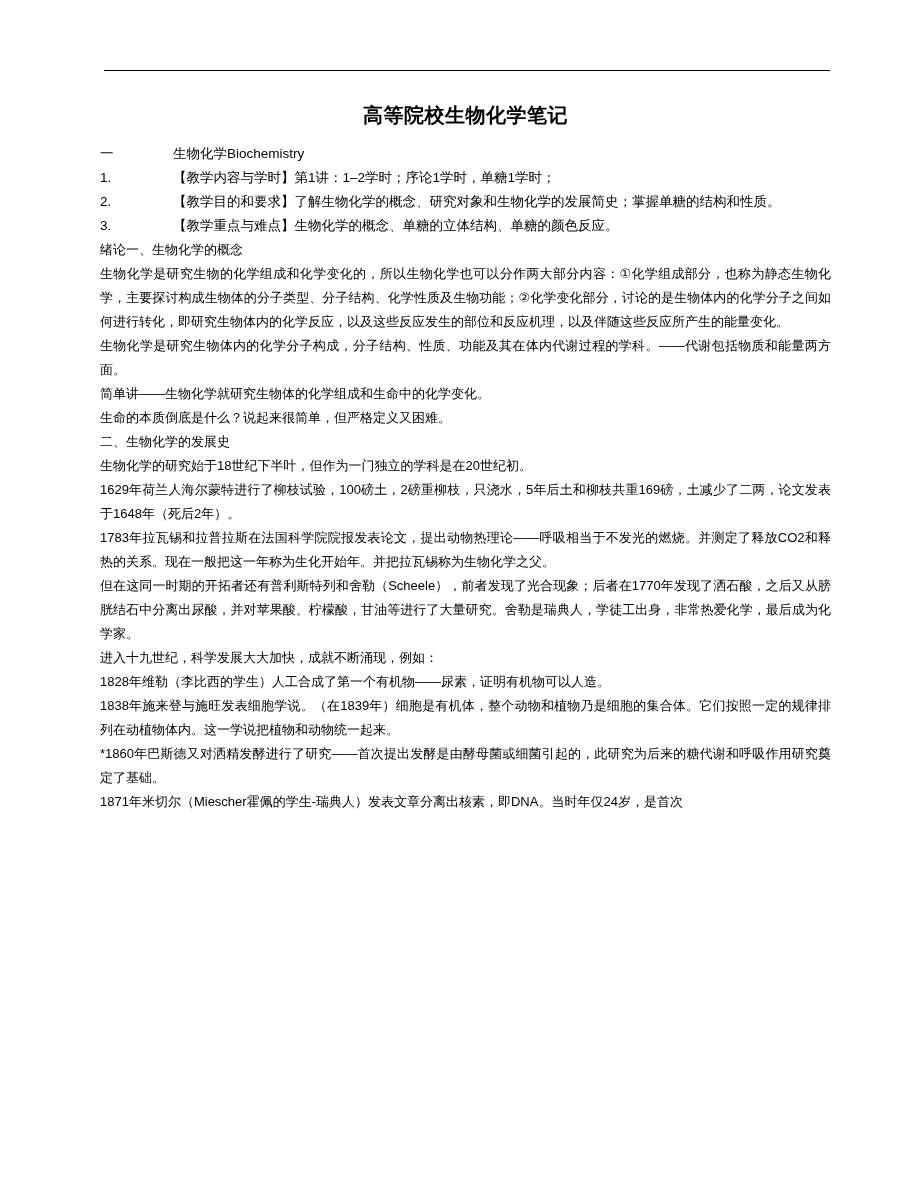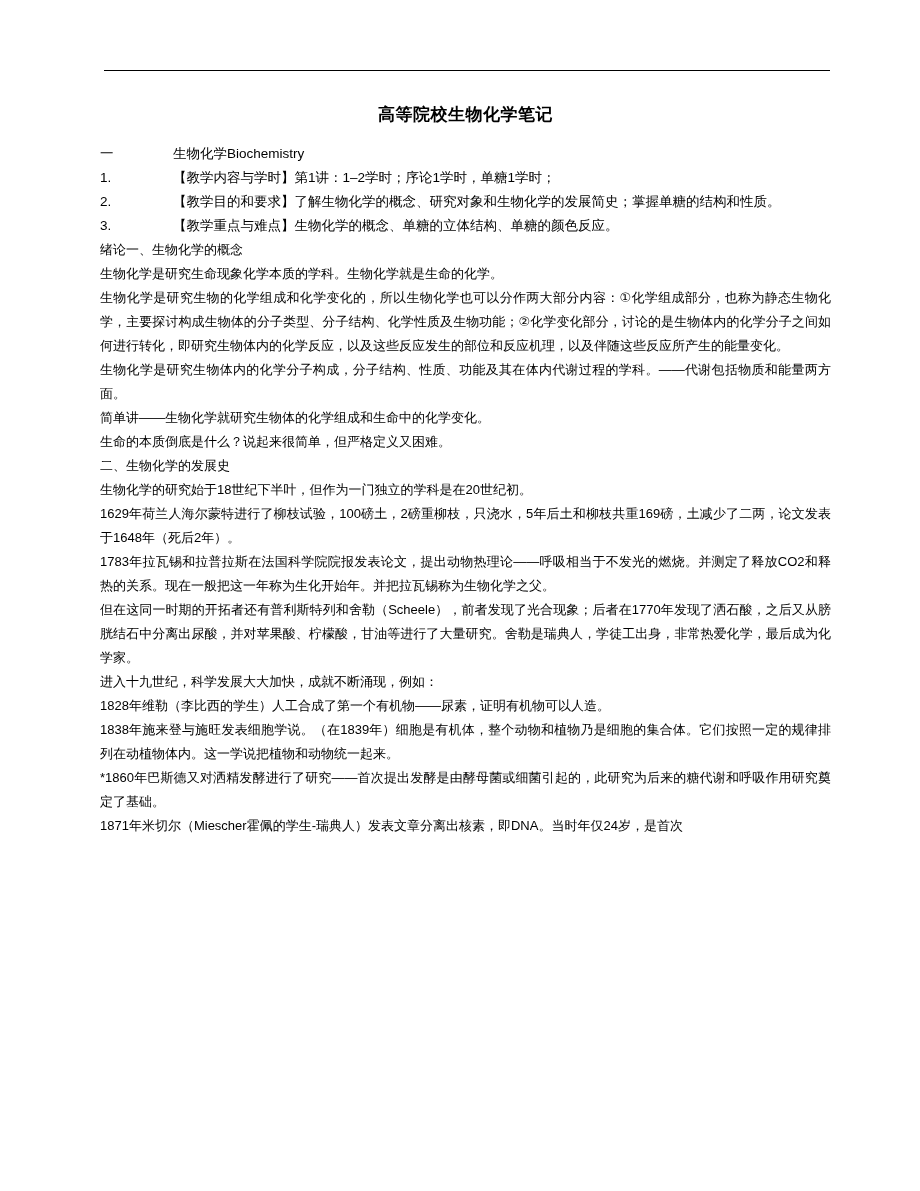--- a/index.html
+++ b/index.html
@@ -33,21 +33,21 @@
   }
 
   .content {
     position: absolute;
     left: 100px;
     top: 100px;
     width: 731px;
   }
 
   .doc-title {
-    font-size: 17px;
+    font-size: 20px;
     line-height: 30px;
     font-weight: 700;
     text-align: center;
     margin: 0 0 12px 0;
     letter-spacing: 0.5px;
   }
 
   
   .outline {
     margin: 0 0 0 0;
@@ -110,21 +110,20 @@
         <span class="outline-text">【教学目的和要求】了解生物化学的概念、研究对象和生物化学的发展简史；掌握单糖的结构和性质。</span>
       </li>
       <li class="outline-item">
         <span class="outline-marker">3.</span>
         <span class="outline-text">【教学重点与难点】生物化学的概念、单糖的立体结构、单糖的颜色反应。</span>
       </li>
     </ul>
 
     <div class="body-block">
       <p class="para">绪论一、生物化学的概念</p>
-      <p class="para">生物化学是研究生命现象化学本质的学科。生物化学就是生命的化学。</p>
       <p class="para">生物化学是研究生物的化学组成和化学变化的，所以生物化学也可以分作两大部分内容：①化学组成部分，也称为静态生物化学，主要探讨构成生物体的分子类型、分子结构、化学性质及生物功能；②化学变化部分，讨论的是生物体内的化学分子之间如何进行转化，即研究生物体内的化学反应，以及这些反应发生的部位和反应机理，以及伴随这些反应所产生的能量变化。</p>
       <p class="para">生物化学是研究生物体内的化学分子构成，分子结构、性质、功能及其在体内代谢过程的学科。——代谢包括物质和能量两方面。</p>
       <p class="para">简单讲——生物化学就研究生物体的化学组成和生命中的化学变化。</p>
       <p class="para">生命的本质倒底是什么？说起来很简单，但严格定义又困难。</p>
       <p class="para">二、生物化学的发展史</p>
       <p class="para">生物化学的研究始于18世纪下半叶，但作为一门独立的学科是在20世纪初。</p>
       <p class="para">1629年荷兰人海尔蒙特进行了柳枝试验，100磅土，2磅重柳枝，只浇水，5年后土和柳枝共重169磅，土减少了二两，论文发表于1648年（死后2年）。</p>
       <p class="para">1783年拉瓦锡和拉普拉斯在法国科学院院报发表论文，提出动物热理论——呼吸相当于不发光的燃烧。并测定了释放CO2和释热的关系。现在一般把这一年称为生化开始年。并把拉瓦锡称为生物化学之父。</p>
       <p class="para">但在这同一时期的开拓者还有普利斯特列和舍勒（Scheele），前者发现了光合现象；后者在1770年发现了洒石酸，之后又从膀胱结石中分离出尿酸，并对苹果酸、柠檬酸，甘油等进行了大量研究。舍勒是瑞典人，学徒工出身，非常热爱化学，最后成为化学家。</p>
       <p class="para">进入十九世纪，科学发展大大加快，成就不断涌现，例如：</p>

